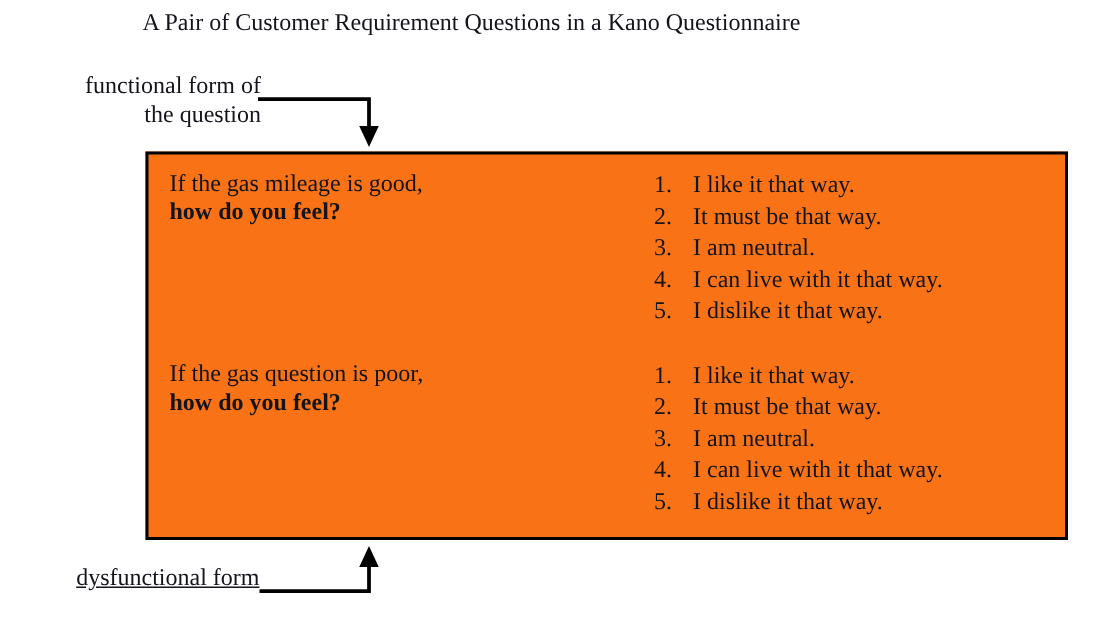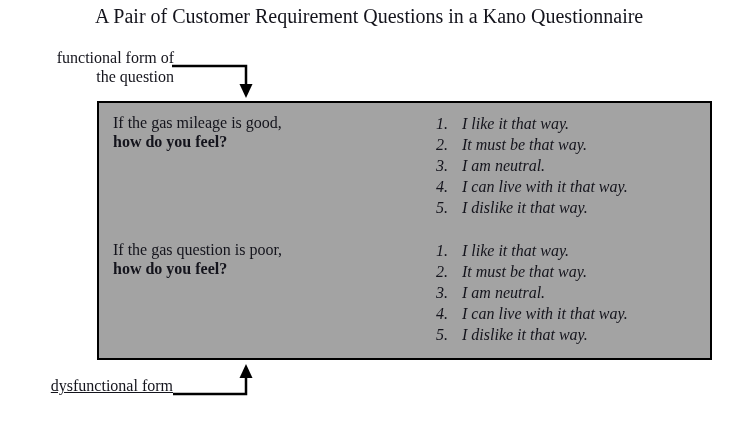--- a/index.html
+++ b/index.html
@@ -14,21 +14,21 @@
     font-family: "Liberation Serif", "DejaVu Serif", serif;
     color: #0d0d14;
     overflow: hidden;
   }
 
   
   #figure-title {
     position: absolute;
     left: 95px;
     top: 5px;
-    font-size: 20px;
+    font-size: 16px;
     line-height: 22px;
     white-space: nowrap;
     color: #14141c;
   }
 
   
   .annotation-label {
     position: absolute;
     font-size: 16px;
     line-height: 19px;
@@ -63,21 +63,21 @@
   
   #questionnaire-table {
     position: absolute;
     left: 97px;
     top: 101px;
     width: 615px;
     height: 259px;
     box-sizing: border-box;
     border: 2px solid #000000;
     border-collapse: collapse;
-    background: #a3a3a3;
+    background: #f97316;
   }
   #questionnaire-table table {
     width: 100%;
     height: 100%;
     border-collapse: collapse;
     table-layout: fixed;
   }
   #questionnaire-table td {
     vertical-align: top;
     padding: 0;
@@ -106,21 +106,20 @@
     margin: 0;
     padding: 10px 0 0 0;
     font-size: 16px;
     line-height: 21px;
     color: #14141c;
   }
   .answers li {
     display: block;
     padding-left: 48px;
     white-space: nowrap;
-    font-style: italic;
   }
   .answers li .num {
     display: inline-block;
     width: 26px;
   }
 </style>
 </head>
 <body>
 
 <div id="figure-title">A Pair of Customer Requirement Questions in a Kano Questionnaire</div>

